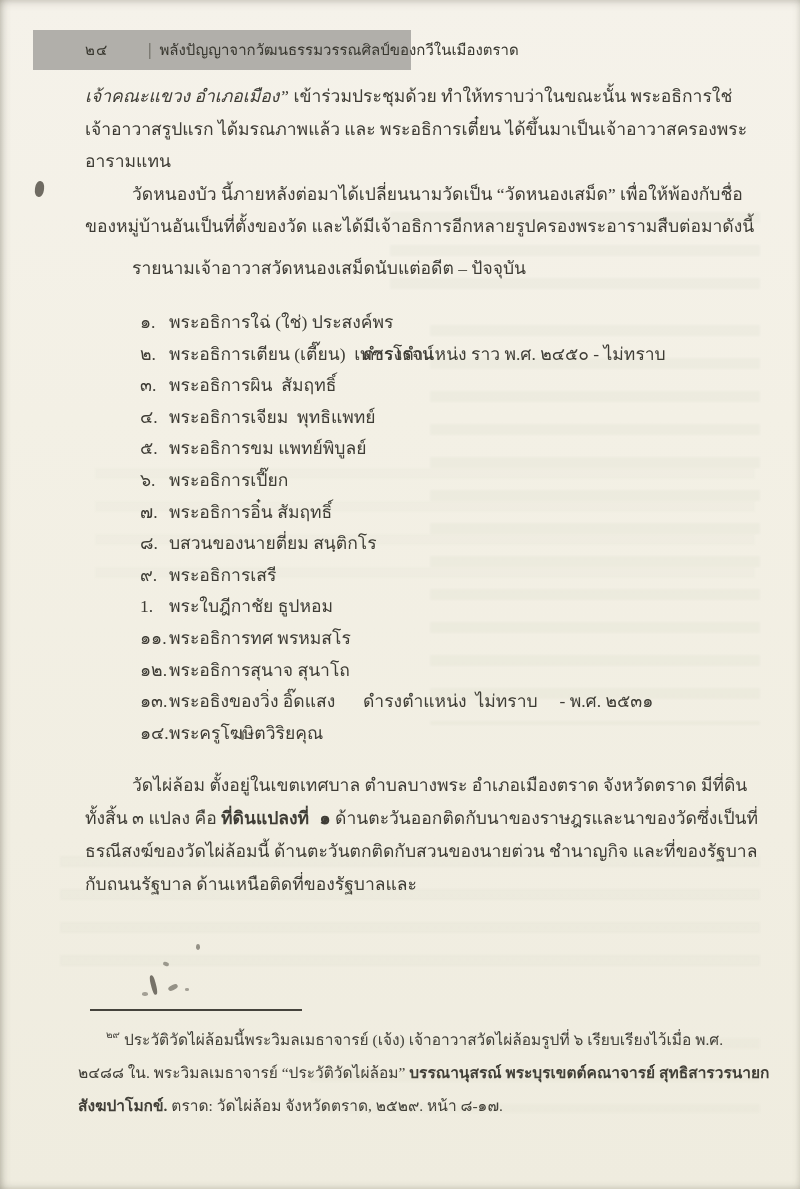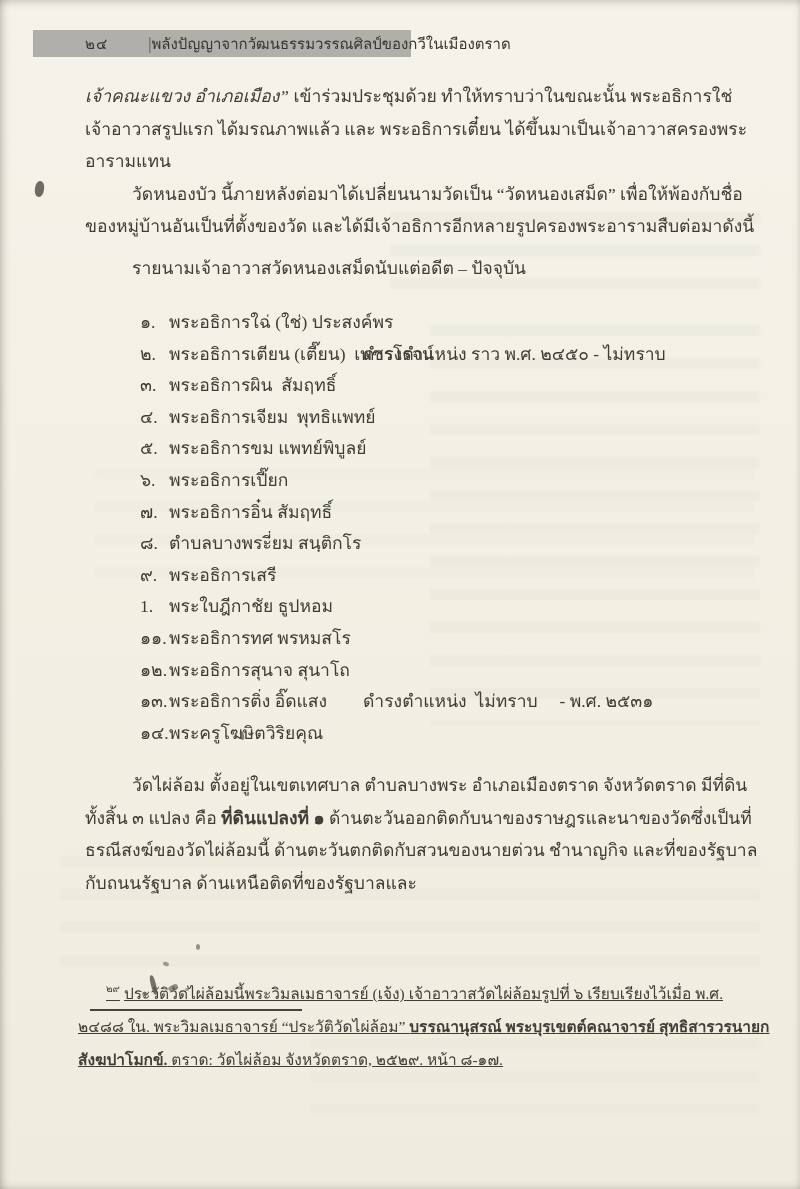--- a/index.html
+++ b/index.html
@@ -12,54 +12,53 @@
     position:relative;width:800px;height:1189px;overflow:hidden;
     background:linear-gradient(180deg,#f5f2ea 0%,#f3f0e5 35%,#f1eee2 70%,#efecdf 100%);
     color:#3e3c35;
     box-shadow:inset 7px 0 9px -5px rgba(70,65,50,.30),
                inset 0 7px 9px -5px rgba(70,65,50,.22),
                inset -5px 0 8px -5px rgba(70,65,50,.15),
                inset 0 -6px 9px -5px rgba(70,65,50,.18);
   }
   
   .header-bar{
-    position:absolute;left:33px;top:30px;width:378px;height:27px;
+    position:absolute;left:33px;top:30px;width:378px;height:40px;
     background:#b1afaa;display:flex;align-items:center;
     font-size:15px;color:#38372f;
   }
   .header-bar .pageno{margin-left:52px;letter-spacing:1px;}
   .header-bar .sep{margin-left:40px;color:#55534b;font-size:16px;}
-  .header-bar .runtitle{margin-left:0;white-space:nowrap;}
+  .header-bar .runtitle{margin-left:8px;white-space:nowrap;}
 
   
   .content{
     position:absolute;left:85px;top:80px;width:676px;
     font-size:17.5px;line-height:32.5px;
   }
   .p1,.p2{margin:0;text-align:left;}
   .p1 .lead-italic{font-style:italic;}
   .p2{text-indent:47px;}
   .list-heading{margin:9px 0 0 47px;}
   .abbot-list{margin:22px 0 0 55px;padding:0;list-style:none;position:relative;}
   .abbot-row{position:relative;height:31.6px;white-space:nowrap;}
   .abbot-row .no{display:inline-block;width:29px;}
   .abbot-row .name{white-space:pre-wrap;margin-top:32px;}
   .abbot-row .tenure{position:absolute;left:223px;top:0;white-space:pre-wrap;}
   .section-heading{margin:40px 0 0 0;font-weight:bold;font-size:19px;}
   .section-heading sup{font-size:11px;vertical-align:9px;margin-left:2px;font-weight:bold;}
   .p3{margin:21px 0 0 0;text-indent:47px;}
-  .p3 .bold{font-weight:bold;}
+  .p3 .bold{font-weight:bold;font-family:Liberation Mono, monospace;}
 
   
   .footnote-rule{position:absolute;left:90px;top:1009px;width:212px;height:2px;background:#45433c;}
   .footnote{
-    position:absolute;left:78px;top:972px;width:692px;
+    position:absolute;left:78px;top:1018px;width:692px;
     font-size:15.5px;line-height:33px;color:#403e37;
     text-indent:28px;
-    text-decoration:underline;
   }
   .footnote sup{font-size:10px;vertical-align:7px;margin-right:4px;}
   .footnote .bold{font-weight:bold;}
 
   
   .ghost{
     position:absolute;pointer-events:none;opacity:.9;
     background-image:repeating-linear-gradient(180deg,rgba(128,142,116,.055) 0 11px,transparent 11px 33px);
     filter:blur(1.2px);
   }
@@ -99,26 +98,26 @@
     <div class="list-heading">รายนามเจ้าอาวาสวัดหนองเสม็ดนับแต่อดีต – ปัจจุบัน</div>
 
     <ul class="abbot-list">
       <li class="abbot-row"><span class="no">๑.</span><span class="name">พระอธิการใฉ่ (ใช่) ประสงค์พร</span></li>
       <li class="abbot-row"><span class="no">๒.</span><span class="name">พระอธิการเตียน (เตี๊ยน)  เพชรโรจน์</span><span class="tenure">ดำรงตำแหน่ง ราว พ.ศ. ๒๔๕๐ - ไม่ทราบ</span></li>
       <li class="abbot-row"><span class="no">๓.</span><span class="name">พระอธิการผิน  สัมฤทธิ์</span><span class="tenure"></span></li>
       <li class="abbot-row"><span class="no">๔.</span><span class="name">พระอธิการเจียม  พุทธิแพทย์</span><span class="tenure"></span></li>
       <li class="abbot-row"><span class="no">๕.</span><span class="name">พระอธิการขม แพทย์พิบูลย์</span><span class="tenure"></span></li>
       <li class="abbot-row"><span class="no">๖.</span><span class="name">พระอธิการเปี๊ยก</span><span class="tenure"></span></li>
       <li class="abbot-row"><span class="no">๗.</span><span class="name">พระอธิการอิ๋น สัมฤทธิ์</span><span class="tenure"></span></li>
-      <li class="abbot-row"><span class="no">๘.</span><span class="name">ตำบลบางพระี่ยม สนฺติกโร</span><span class="tenure"></span></li>
+      <li class="abbot-row"><span class="no">๘.</span><span class="name">บสวนของนายตี่ยม สนฺติกโร</span><span class="tenure"></span></li>
       <li class="abbot-row"><span class="no">๙.</span><span class="name">พระอธิการเสรี</span><span class="tenure"></span></li>
       <li class="abbot-row"><span class="no">1.</span><span class="name">พระใบฎีกาชัย ธูปหอม</span><span class="tenure"></span></li>
       <li class="abbot-row"><span class="no">๑๑.</span><span class="name">พระอธิการทศ พรหมสโร</span><span class="tenure"></span></li>
       <li class="abbot-row"><span class="no">๑๒.</span><span class="name">พระอธิการสุนาจ สุนาโถ</span><span class="tenure"></span></li>
-      <li class="abbot-row"><span class="no">๑๓.</span><span class="name">พระอธิการติ่ง อิ๊ดแสง</span><span class="tenure">ดำรงตำแหน่ง  ไม่ทราบ     - พ.ศ. ๒๕๓๑</span></li>
+      <li class="abbot-row"><span class="no">๑๓.</span><span class="name">พระอธิงของวิ่ง อิ๊ดแสง</span><span class="tenure">ดำรงตำแหน่ง  ไม่ทราบ     - พ.ศ. ๒๕๓๑</span></li>
       <li class="abbot-row"><span class="no">๑๔.</span><span class="name">พระครูโฆษิตวิริยคุณ</span></li>
     </ul>
 
 
     <p class="p3"><span>วัดไผ่ล้อม ตั้งอยู่ในเขตเทศบาล ตำบลบางพระ อำเภอเมืองตราด จังหวัดตราด มีที่ดินทั้งสิ้น ๓ แปลง คือ </span><span class="bold">ที่ดินแปลงที่ ๑</span><span> ด้านตะวันออกติดกับนาของราษฎรและนาของวัดซึ่งเป็นที่ธรณีสงฆ์ของวัดไผ่ล้อมนี้ ด้านตะวันตกติดกับสวนของนายต่วน ชำนาญกิจ และที่ของรัฐบาลกับถนนรัฐบาล ด้านเหนือติดที่ของรัฐบาลและ</span></p>
   </div>
 
   <div class="footnote-rule"></div>
   <div class="footnote"><sup>๒๙</sup><span>ประวัติวัดไผ่ล้อมนี้พระวิมลเมธาจารย์ (เจ้ง) เจ้าอาวาสวัดไผ่ล้อมรูปที่ ๖ เรียบเรียงไว้เมื่อ พ.ศ. ๒๔๘๘ ใน. พระวิมลเมธาจารย์ “ประวัติวัดไผ่ล้อม” </span><span class="bold">บรรณานุสรณ์ พระบุรเขตต์คณาจารย์ สุทธิสารวรนายก สังฆปาโมกข์.</span><span> ตราด: วัดไผ่ล้อม จังหวัดตราด, ๒๕๒๙. หน้า ๘-๑๗.</span></div>
 

